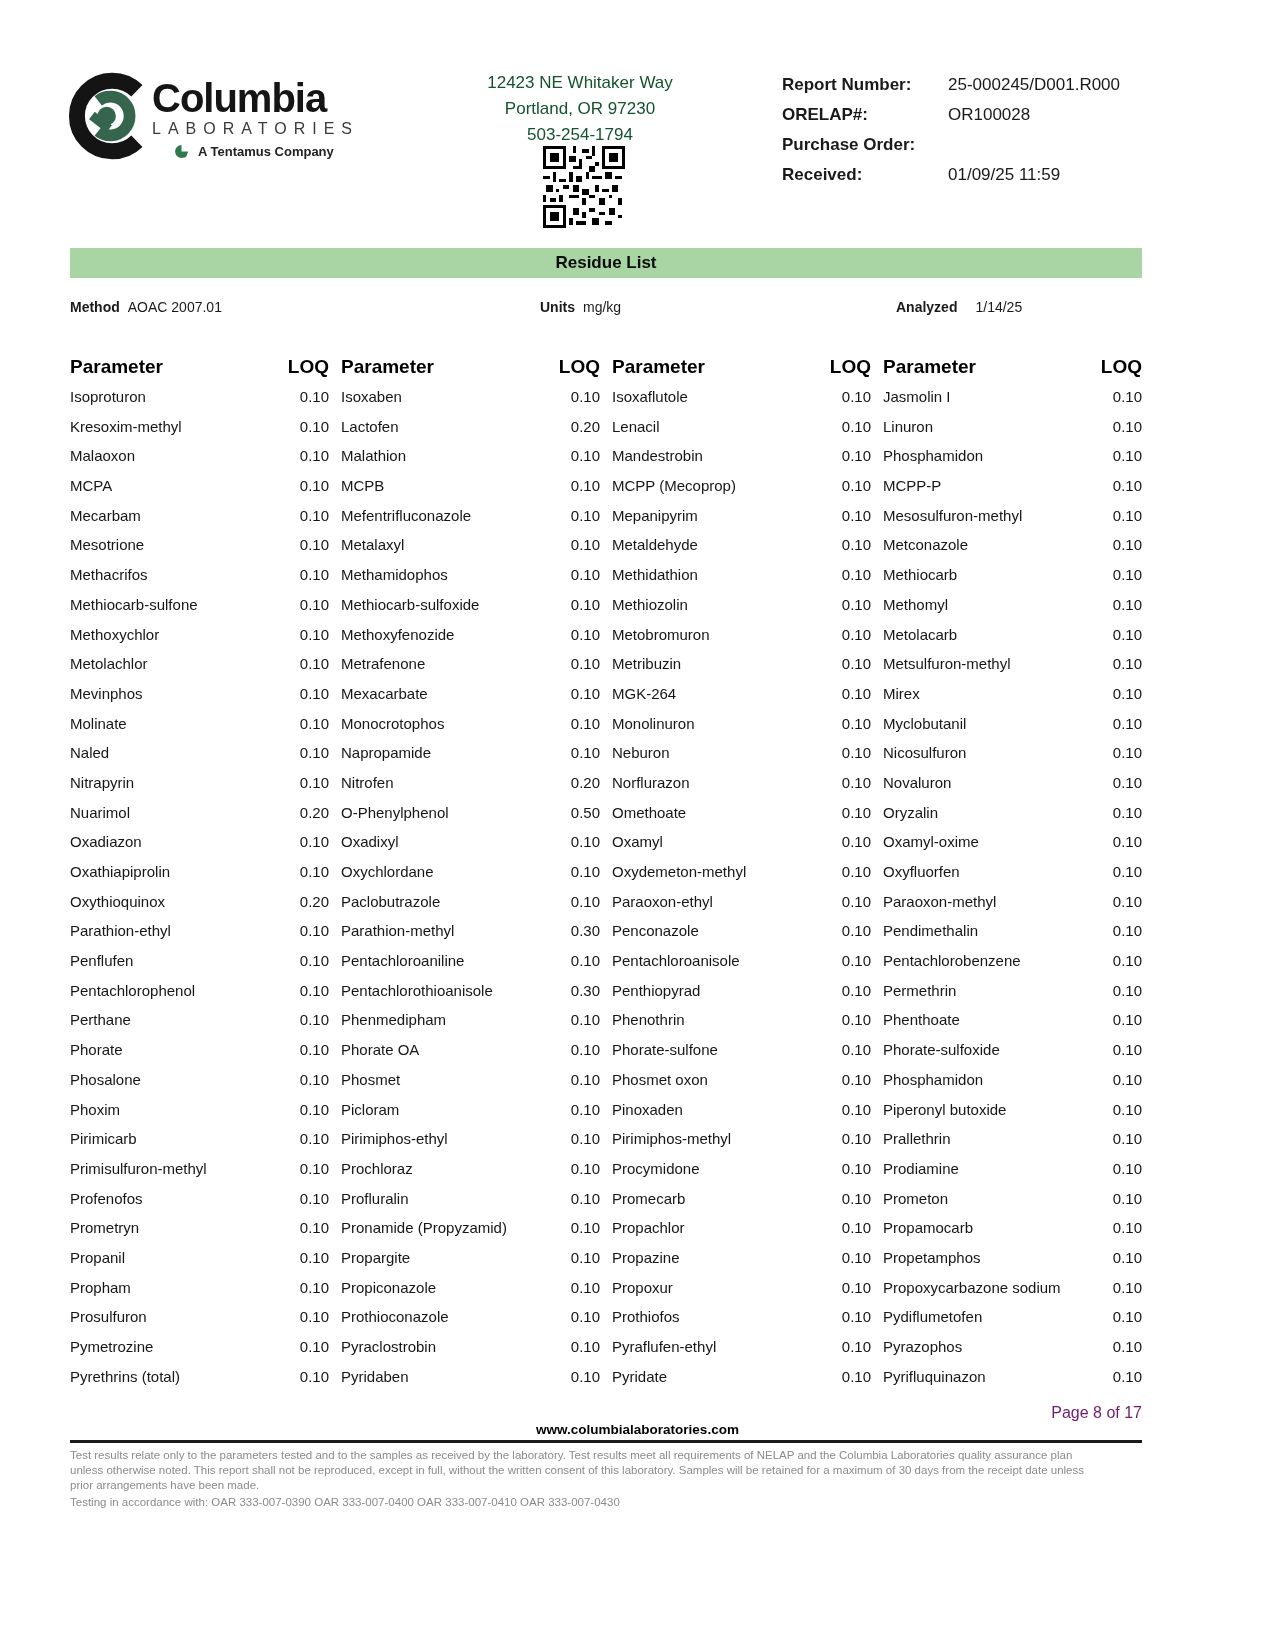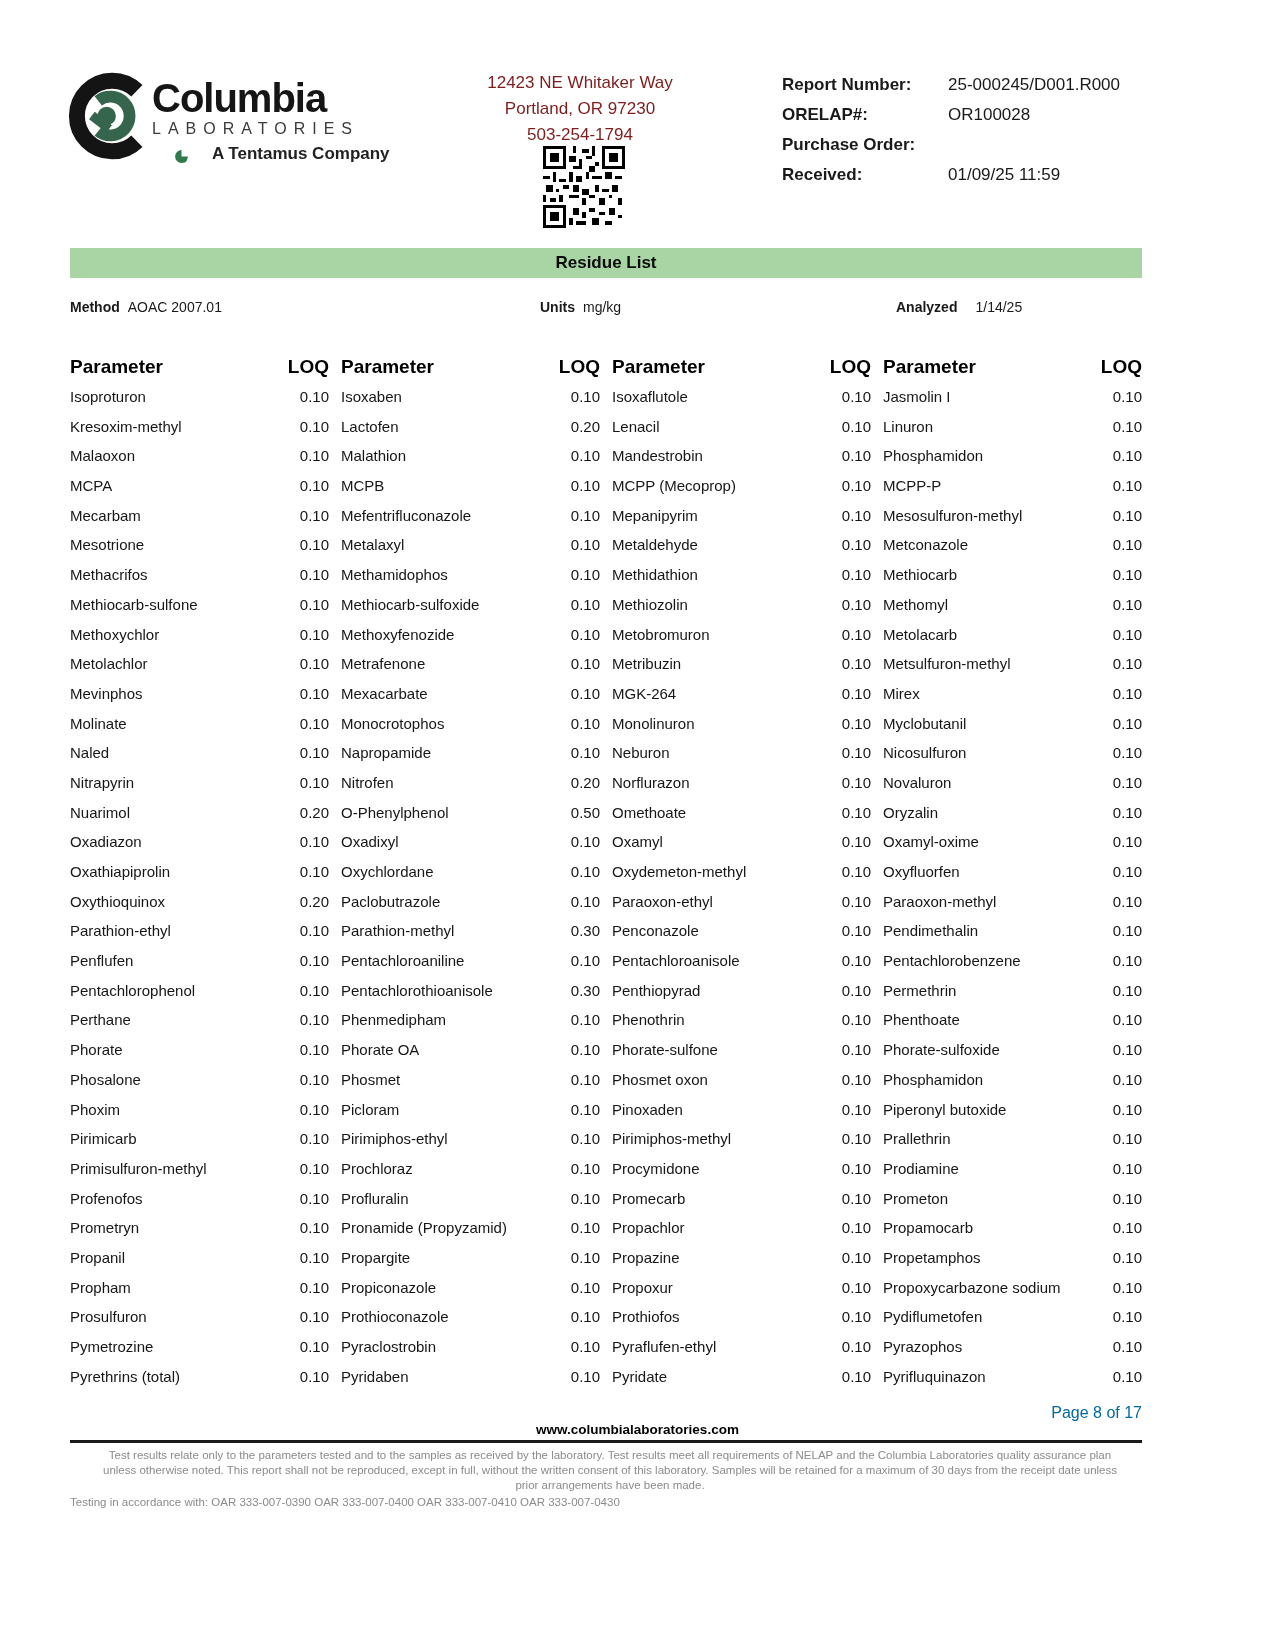--- a/index.html
+++ b/index.html
@@ -9,23 +9,23 @@
     font-family:"Liberation Sans", sans-serif; color:#1a1a1a;
   }
   .abs { position:absolute; }
 
   
   .logo-wrap { left:68px; top:72px; display:flex; align-items:flex-start; }
   .logo-icon { width:84px; height:88px; }
   .logo-text { padding-top:6px; }
   .logo-name { font-size:40px; font-weight:bold; letter-spacing:-1px; color:#151515; line-height:40px; }
   .logo-sub  { font-size:16px; letter-spacing:7px; color:#3a3a3a; margin-top:2px; }
-  .logo-tag  { display:flex; align-items:flex-end; gap:23px; margin-top:6px; margin-left:22px;
-               font-size:17px; font-weight:bold; color:#222; }
-  .addr { left:440px; top:70px; width:280px; text-align:center; font-size:17px; line-height:26px; color:#7f1d1d; }
+  .logo-tag  { display:flex; align-items:flex-start; gap:9px; margin-top:6px; margin-left:22px;
+               font-size:13px; font-weight:bold; color:#222; }
+  .addr { left:440px; top:70px; width:280px; text-align:center; font-size:17px; line-height:26px; color:#14532d; }
   .qr { left:543px; top:146px; width:82px; height:82px; }
   .rinfo { left:782px; top:70px; width:390px; font-size:17px; }
   .rinfo-row { display:flex; height:30px; align-items:center; }
   .rinfo-label { font-weight:bold; width:166px; }
   .rinfo-value { }
 
   
   .banner { left:70px; top:248px; width:1072px; height:30px;
             display:flex; align-items:center; justify-content:center;
             font-size:17px; font-weight:bold; color:#0c0c0c; }
@@ -40,24 +40,24 @@
   
   .rtable { left:70px; top:352px; width:1072px;
             display:grid; grid-template-columns:repeat(4, 1fr 46px);
             column-gap:12px; grid-auto-rows:29.7px; align-items:center;
             font-size:15px; color:#161616; }
   .p-cell { text-align:left; white-space:nowrap; overflow:hidden; }
   .l-cell { text-align:right; white-space:nowrap; }
   .hd { font-weight:bold; font-size:19px; color:#000; }
 
   
-  .pagenum { left:942px; top:1404px; width:200px; text-align:right; font-size:16px; color:#0369a1; }
+  .pagenum { left:942px; top:1404px; width:200px; text-align:right; font-size:16px; color:#701a75; }
   .website { left:0; top:1422px; width:1275px; text-align:center; font-size:13.5px; font-weight:bold; color:#000; }
   .rule { left:70px; top:1440px; width:1072px; height:3px; background:#1a1a1a; }
-  .disclaimer { left:70px; top:1448px; width:1080px; font-size:11.5px; line-height:14.8px; color:#8b8b8b;text-align:center; }
+  .disclaimer { left:70px; top:1448px; width:1080px; font-size:11.5px; line-height:14.8px; color:#8b8b8b; }
   .accordance { left:70px; top:1496px; width:1080px; font-size:11.5px; color:#8b8b8b; }
 </style>
 </head>
 <body>
 
 <div class="abs logo-wrap">
   <svg class="logo-icon" viewBox="0 0 100 100">
     <path d="M82 20 A42 42 0 1 0 82 80" stroke="#141414" stroke-width="19" fill="none"></path>
     <path d="M36 32 A23 23 0 1 1 36 68" stroke="#35654d" stroke-width="14" fill="none"></path>
     <circle cx="46" cy="50" r="11" fill="#35654d"></circle>

